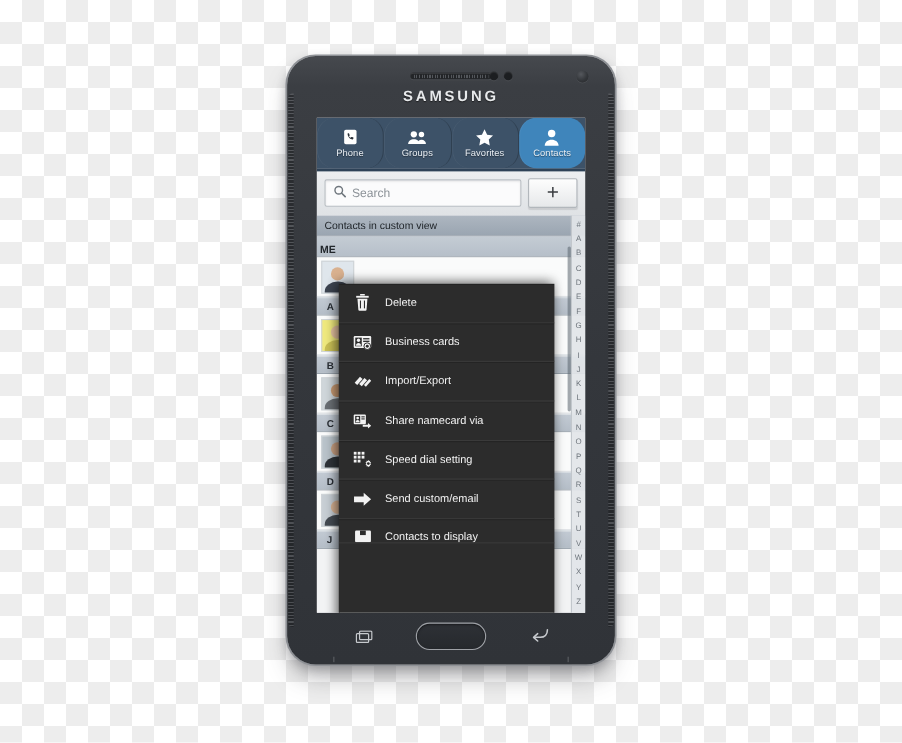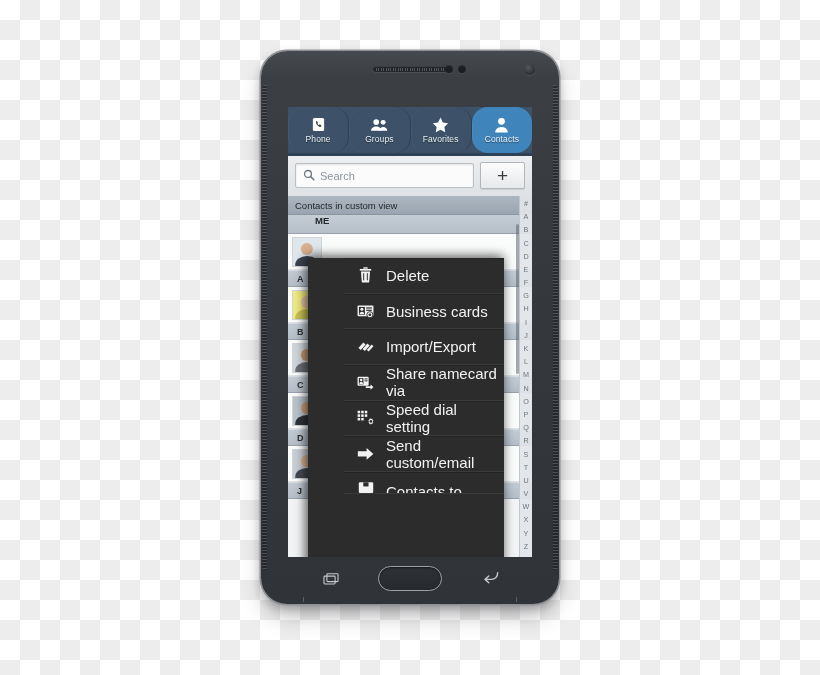--- a/index.html
+++ b/index.html
@@ -153,22 +153,22 @@
     background: linear-gradient(180deg,#adb6c0 0%, #9aa5b1 100%);
     border-bottom: 1px solid #8b95a1;
     display: flex; align-items: center;
     padding-left: 7px;
     font-size: 9.5px; color: #21262b;
   }
   #me-bar {
     height: 19px;
     background: linear-gradient(180deg,#c4ccd4 0%, #b6bfc9 100%);
     border-bottom: 1px solid #9aa3ad;
-    display: flex; align-items: flex-start;
-    padding-left: 27px;
+    display: flex; align-items: flex-end;
+    padding-left: 3px;
     font-size: 9.5px; color: #22272c; font-weight: bold;
   }
 
   .section-letter {
     height: 17px;
     background: linear-gradient(180deg,#c2cad3 0%, #b4bdc7 100%);
     border-top: 1px solid #d6dce2;
     border-bottom: 1px solid #98a2ac;
     display: flex; align-items: center;
     padding-left: 9px;
@@ -235,22 +235,21 @@
     z-index: 8;
     overflow: hidden;
   }
   .menu-item {
     height: 35.7px;
     display: flex; align-items: center; gap: 12px;
     padding-left: 13px;
     border-bottom: 1px solid #3a3a3a;
     box-shadow: inset 0 1px 0 #242424;
     color: #f2f2f2;
-    font-size: 15px;
-    margin-left: 36px;
+    font-size: 10px;
   }
   .menu-item .mi-ico {
     width: 17px; height: 17px; flex: 0 0 17px;
     display: flex; align-items: center; justify-content: center;
   }
   .menu-item .mi-ico svg { display: block; }
   .menu-item.clipped { height: 22px; align-items: flex-start; overflow: hidden; }
   .menu-item.clipped .mi-ico { margin-top: 8px; }
   .menu-item.clipped .mi-label { margin-top: 11px; }
 
@@ -290,20 +289,21 @@
 <div id="phone">
 
   <div class="rail left"></div>
   <div class="rail right"></div>
 
   <div id="top-hw">
     <div id="speaker"></div>
     <div class="sensor" id="sensor-a"></div>
     <div class="sensor" id="sensor-b"></div>
     <div id="front-camera"></div>
+    <div id="brand">SAMSUNG</div>
   </div>
 
   <div id="screen">
 
     <div id="tabbar">
 
       <div class="tab">
         <span class="tab-ico">
           <svg width="15" height="15" viewBox="0 0 24 24">
             <rect x="3" y="1.5" width="18" height="21" rx="2.5" fill="#ffffff"></rect>

